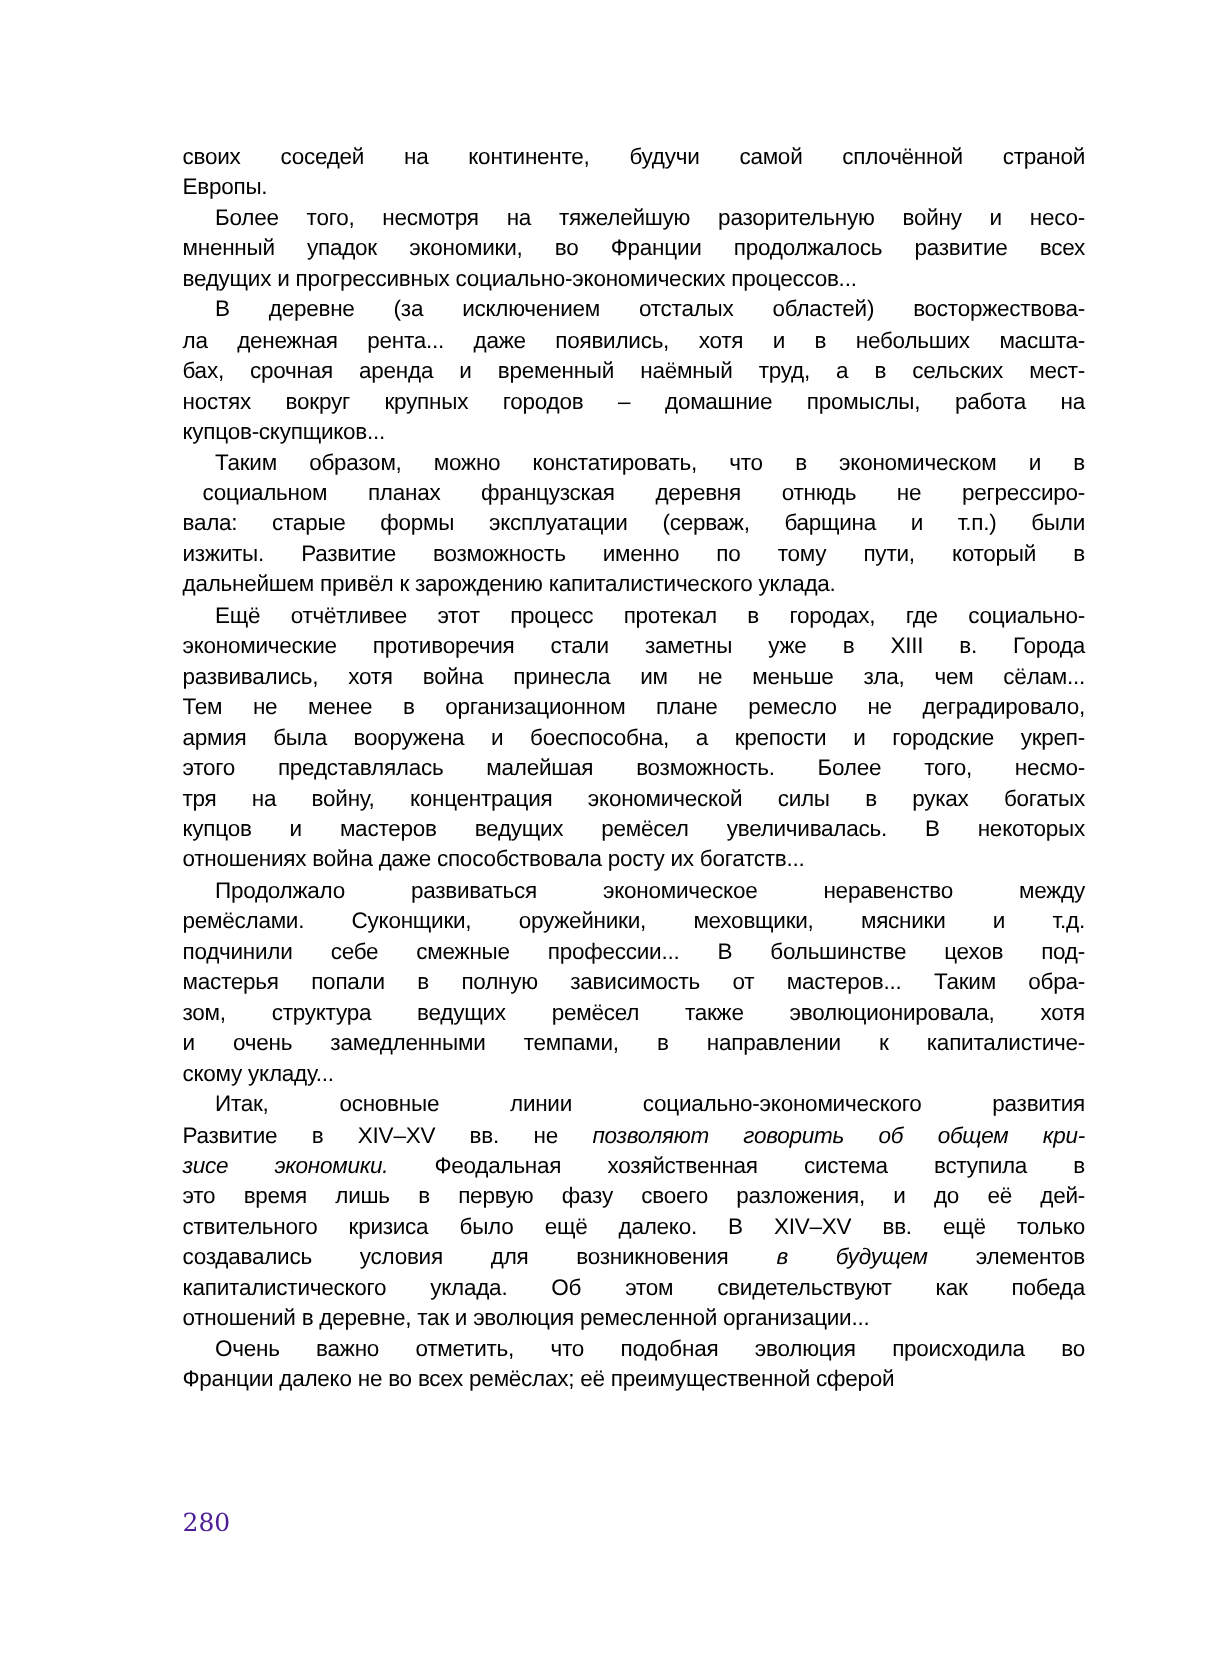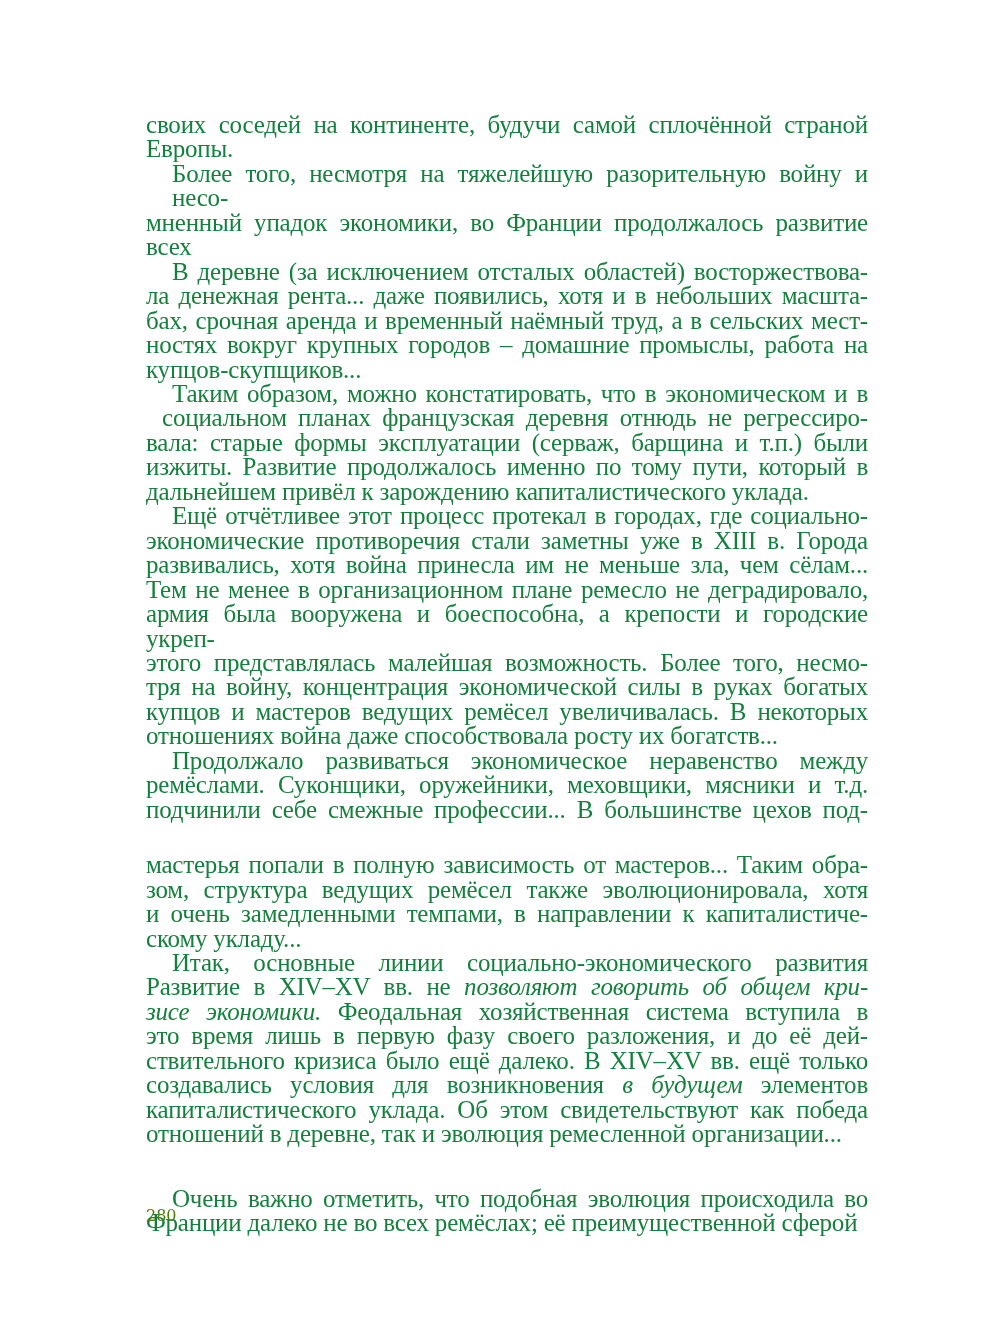--- a/index.html
+++ b/index.html
@@ -2,92 +2,93 @@
 <html><head>
   <meta charset="utf-8">
   <style>
     html, body { margin: 0; padding: 0; background: #ffffff; }
     body { width: 985px; height: 1329px; position: relative; overflow: hidden; }
     .page {
       position: absolute;
       left: 146px;
       top: 113px;
       width: 722px;
-      font-family: Liberation Serif, serif;
-      font-size: 25px;
+      font-family: Liberation Sans, sans-serif;
+      font-size: 18px;
       line-height: 24.45px;
-      color: #15803d;
+      color: #000000;
       letter-spacing: -0.2px;
     }
     .line { display: block; text-align: justify; text-align-last: justify; white-space: nowrap; }
     .line.end { text-align-last: left; }
     em { font-style: italic; }
     .page-number {
       position: absolute;
       left: 146px;
       top: 1206px;
       font-family: "DejaVu Serif", "Liberation Serif", serif;
-      font-size: 16px;
-      color: #4d7c0f;
+      font-size: 20px;
+      color: #4c1d95;
     }
   </style>
 </head>
 <body>
 
 <div class="page" id="page-body">
     <div>
       <span class="line" style="white-space: normal;"><span>своих соседей на континенте, будучи самой сплочённой страной</span></span>
       <span class="line end" style="white-space: normal;"><span>Европы.</span></span>
     </div>
     <div>
       <span class="line" style="padding-left: 26px; white-space: normal;"><span>Более того, несмотря на тяжелейшую разорительную войну и несо-</span></span>
       <span class="line" style="white-space: normal;"><span>мненный упадок экономики, во Франции продолжалось развитие всех</span></span>
+      <span class="line end" style="white-space: normal;"><span>ведущих и прогрессивных социально-экономических процессов...</span></span>
     </div>
     <div>
       <span class="line" style="padding-left: 26px; white-space: normal;"><span>В деревне (за исключением отсталых областей) восторжествова-</span></span>
       <span class="line" style="white-space: normal;"><span>ла денежная рента... даже появились, хотя и в небольших масшта-</span></span>
       <span class="line" style="white-space: normal;"><span>бах, срочная аренда и временный наёмный труд, а в сельских мест-</span></span>
       <span class="line" style="white-space: normal;"><span>ностях вокруг крупных городов – домашние промыслы, работа на</span></span>
       <span class="line end" style="white-space: normal;"><span>купцов-скупщиков...</span></span>
     </div>
     <div>
       <span class="line" style="padding-left: 26px; white-space: normal;"><span>Таким образом, можно констатировать, что в экономическом и в</span></span>
       <span class="line" style="white-space: normal; margin-left: 16px;"><span>социальном планах французская деревня отнюдь не регрессиро-</span></span>
       <span class="line" style="white-space: normal;"><span>вала: старые формы эксплуатации (серваж, барщина и т.п.) были</span></span>
-      <span class="line" style="white-space: normal;"><span>изжиты. Развитие продолжалось именно по тому пути, который в</span></span>
+      <span class="line" style="white-space: normal;"><span>изжиты. Развитие возможность именно по тому пути, который в</span></span>
       <span class="line end" style="white-space: normal;"><span>дальнейшем привёл к зарождению капиталистического уклада.</span></span>
     </div>
     <div>
       <span class="line" style="padding-left: 26px; white-space: normal;"><span>Ещё отчётливее этот процесс протекал в городах, где социально-</span></span>
       <span class="line" style="white-space: normal;"><span>экономические противоречия стали заметны уже в XIII в. Города</span></span>
       <span class="line" style="white-space: normal;"><span>развивались, хотя война принесла им не меньше зла, чем сёлам...</span></span>
       <span class="line" style="white-space: normal;"><span>Тем не менее в организационном плане ремесло не деградировало,</span></span>
       <span class="line" style="white-space: normal;"><span>армия была вооружена и боеспособна, а крепости и городские укреп-</span></span>
       <span class="line" style="white-space: normal;"><span>этого представлялась малейшая возможность. Более того, несмо-</span></span>
       <span class="line" style="white-space: normal;"><span>тря на войну, концентрация экономической силы в руках богатых</span></span>
       <span class="line" style="white-space: normal;"><span>купцов и мастеров ведущих ремёсел увеличивалась. В некоторых</span></span>
       <span class="line end" style="white-space: normal;"><span>отношениях война даже способствовала росту их богатств...</span></span>
     </div>
     <div>
       <span class="line" style="padding-left: 26px; white-space: normal;"><span>Продолжало развиваться экономическое неравенство между</span></span>
       <span class="line" style="white-space: normal;"><span>ремёслами. Суконщики, оружейники, меховщики, мясники и т.д.</span></span>
       <span class="line" style="white-space: normal;"><span>подчинили себе смежные профессии... В большинстве цехов под-</span></span>
-      <span class="line" style="white-space: normal; margin-top: 31px;"><span>мастерья попали в полную зависимость от мастеров... Таким обра-</span></span>
+      <span class="line" style="white-space: normal;"><span>мастерья попали в полную зависимость от мастеров... Таким обра-</span></span>
       <span class="line" style="white-space: normal;"><span>зом, структура ведущих ремёсел также эволюционировала, хотя</span></span>
       <span class="line" style="white-space: normal;"><span>и очень замедленными темпами, в направлении к капиталистиче-</span></span>
       <span class="line end" style="white-space: normal;"><span>скому укладу...</span></span>
     </div>
     <div>
       <span class="line" style="padding-left: 26px; white-space: normal;"><span>Итак, основные линии социально-экономического развития</span></span>
       <span class="line" style="white-space: normal;"><span>Развитие в XIV–XV вв. не </span><em>позволяют говорить об общем кри-</em></span>
       <span class="line" style="white-space: normal;"><em>зисе экономики.</em><span> Феодальная хозяйственная система вступила в</span></span>
       <span class="line" style="white-space: normal;"><span>это время лишь в первую фазу своего разложения, и до её дей-</span></span>
       <span class="line" style="white-space: normal;"><span>ствительного кризиса было ещё далеко. В XIV–XV вв. ещё только</span></span>
       <span class="line" style="white-space: normal;"><span>создавались условия для возникновения </span><em>в будущем</em><span> элементов</span></span>
       <span class="line" style="white-space: normal;"><span>капиталистического уклада. Об этом свидетельствуют как победа</span></span>
       <span class="line end" style="white-space: normal;"><span>отношений в деревне, так и эволюция ремесленной организации...</span></span>
     </div>
     <div>
-      <span class="line" style="padding-left: 26px; white-space: normal; margin-top: 40px;"><span>Очень важно отметить, что подобная эволюция происходила во</span></span>
+      <span class="line" style="padding-left: 26px; white-space: normal;"><span>Очень важно отметить, что подобная эволюция происходила во</span></span>
       <span class="line end" style="white-space: normal;"><span>Франции далеко не во всех ремёслах; её преимущественной сферой</span></span>
     </div>
   </div>
 <div class="page-number">280</div>
 
 </body></html>

